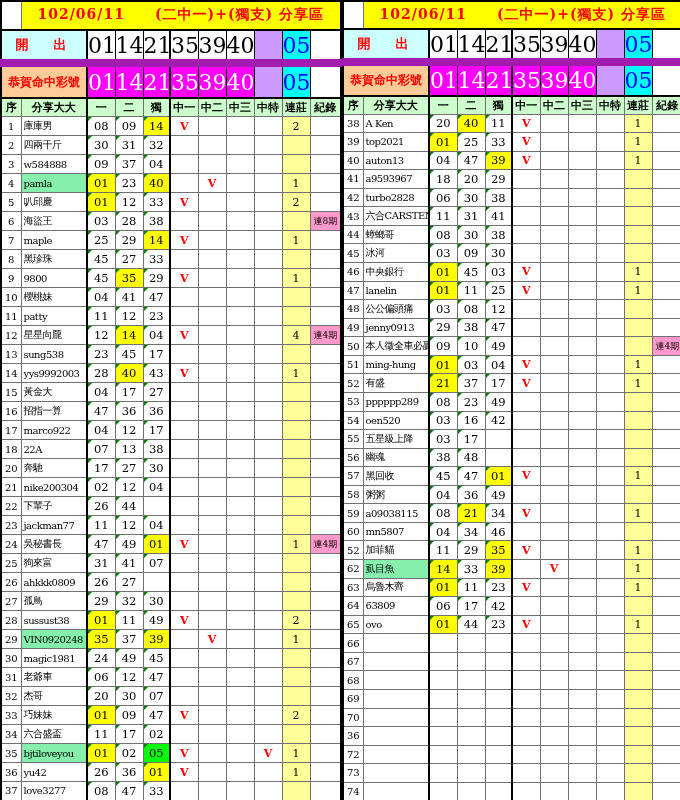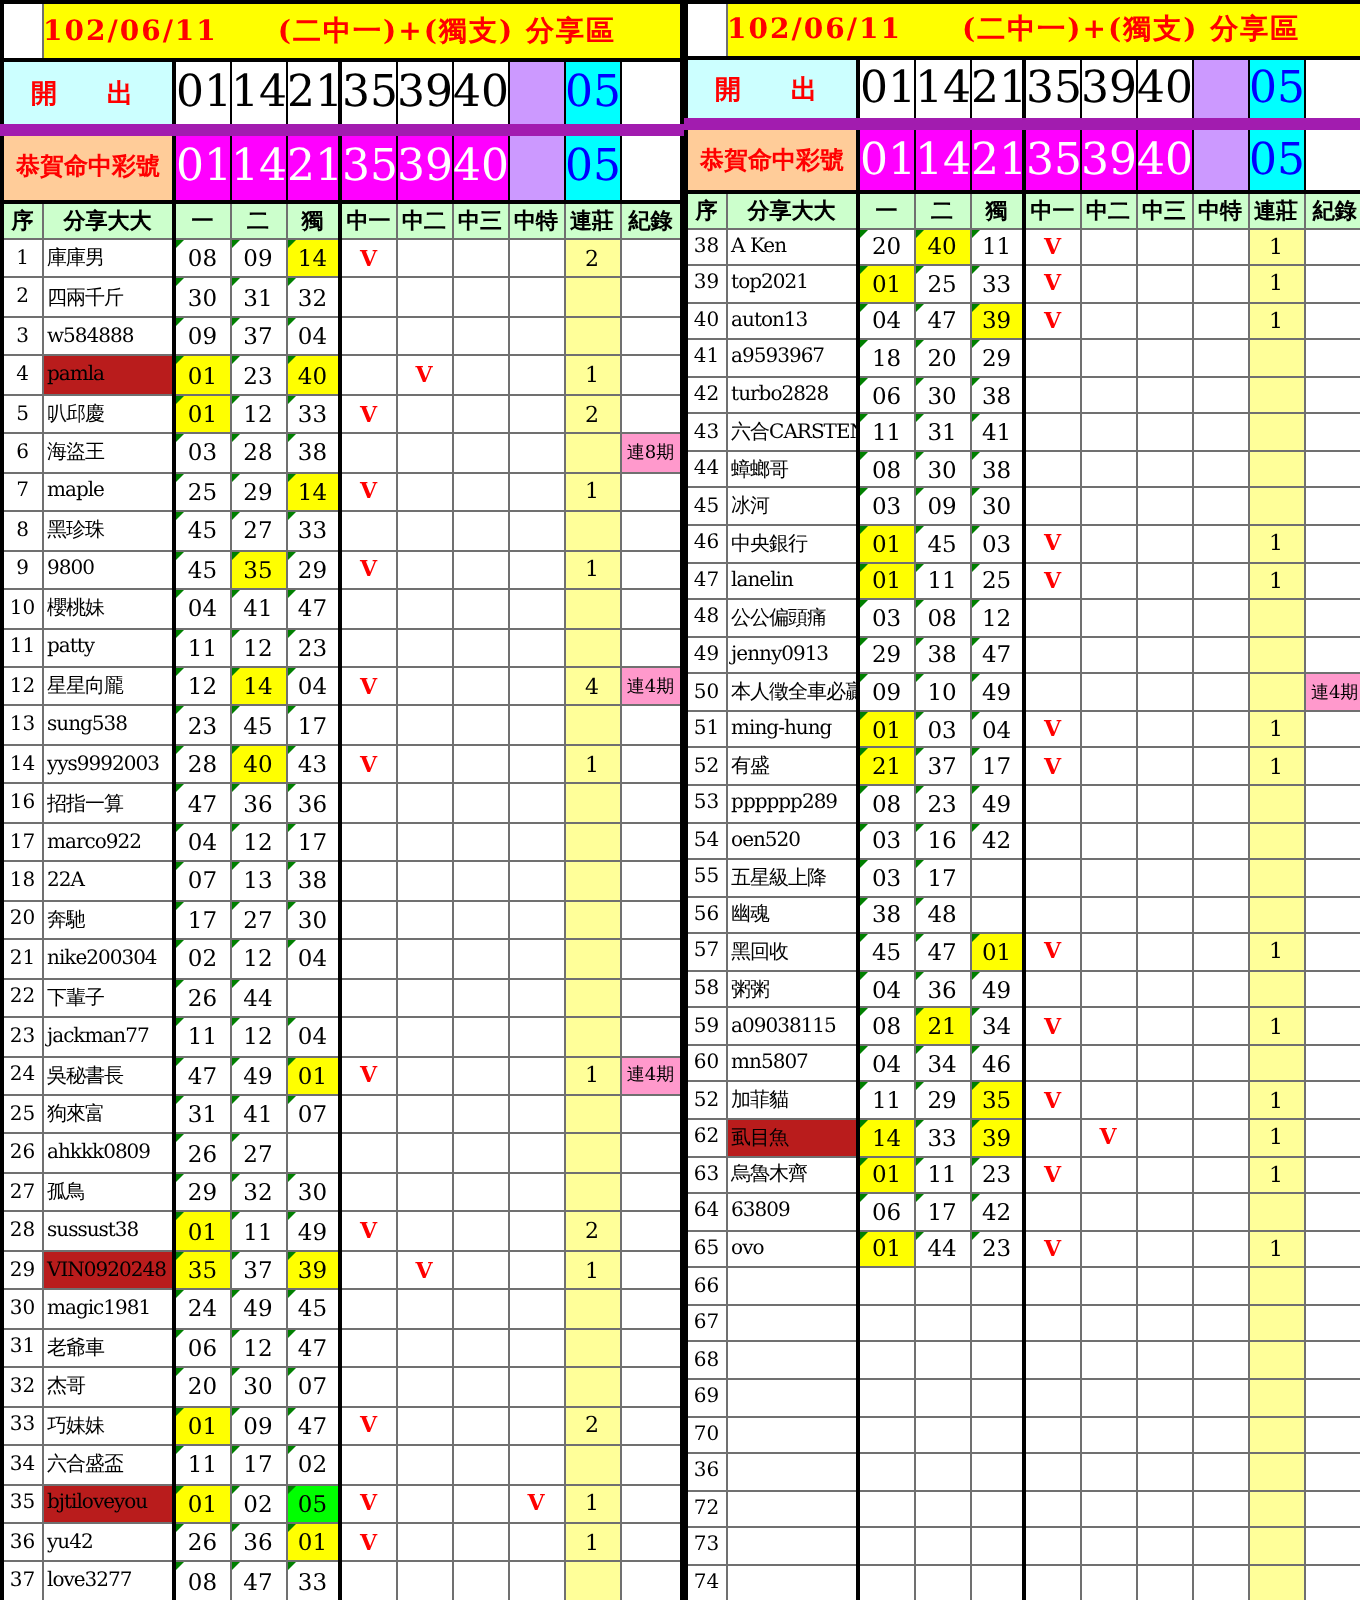--- a/index.html
+++ b/index.html
@@ -18,21 +18,21 @@
     border:1px solid #707070;vertical-align:middle;
   }
   tr.r-banner{height:28px;}
   tr.r-draw{height:33px;}
   tr.r-cong{height:34px;}
   tr.r-head{height:18px;}
   tr.data{height:18.567px;}
   .blank{background:#fff;}
   .banner{
     background:#FFFF00;color:#FF0000;font-weight:bold;font-size:14px;
-    letter-spacing:1px;
+    text-align:center;letter-spacing:1px;
   }
   .drawlbl{
     background:#CCFFFF;color:#FF0000;font-weight:bold;font-size:13px;
     text-align:center;letter-spacing:6px;
   }
   .congl{
     background:#FFCC99;color:#FF0000;font-weight:bold;font-size:12px;
     text-align:center;
   }
   .big{font-size:22px;text-align:center;color:#000;background:#fff;border:1px solid #000;}
@@ -41,25 +41,25 @@
   .cy{background:#00FFFF;color:#0000FF;}
   th{background:#CCFFCC;color:#000;font-size:11px;font-weight:bold;text-align:center;}
   .seq{font-size:10px;text-align:center;color:#000;}
   .name{font-size:10px;letter-spacing:-0.5px;text-align:left;padding-left:2px;color:#000;}
   .num{font-size:11.5px;text-align:center;color:#000;}
   .mark{color:#FF0000;font-weight:bold;font-size:11px;text-align:center;}
   .streak{background:#FFFF99;font-size:11px;text-align:center;color:#000;}
   .rec{font-size:9px;text-align:center;color:#000;}
   .hl{background:#FFFF00;}
   .hlg{background:#00FF00;}
-  .pink{background:#b91c1c;}
+  .pink{background:#86efac;}
   .pink2{background:#FF99CC;}
   .bl2{border-left:2px solid #000;}
   tr.r-banner td{border-bottom:2px solid #000;}
-  tr.r-draw td{border-bottom:6px solid #a21caf;}
+  tr.r-draw td{border-bottom:8px solid #a21caf;}
   tr.r-cong td{border-bottom:2px solid #000;}
   .val{position:relative;}
   .val::before{
     content:"";position:absolute;top:0;left:0;width:0;height:0;
     border-top:4px solid #008000;border-right:4px solid transparent;
   }
 </style>
 </head>
 <body>
 
@@ -299,20 +299,33 @@
           <td class="num hl val">40</td>
           <td class="num val">43</td>
           <td class="mark bl2">V</td>
           <td class="mark"></td>
           <td class="mark"></td>
           <td class="mark"></td>
           <td class="streak">1</td>
           <td class="rec"></td>
         </tr>
         <tr class="data">
+          <td class="seq">15</td>
+          <td class="name">黃金大</td>
+          <td class="num bl2 val">04</td>
+          <td class="num val">17</td>
+          <td class="num val">27</td>
+          <td class="mark bl2"></td>
+          <td class="mark"></td>
+          <td class="mark"></td>
+          <td class="mark"></td>
+          <td class="streak"></td>
+          <td class="rec"></td>
+        </tr>
+        <tr class="data">
           <td class="seq">16</td>
           <td class="name">招指一算</td>
           <td class="num bl2 val">47</td>
           <td class="num val">36</td>
           <td class="num val">36</td>
           <td class="mark bl2"></td>
           <td class="mark"></td>
           <td class="mark"></td>
           <td class="mark"></td>
           <td class="streak"></td>

